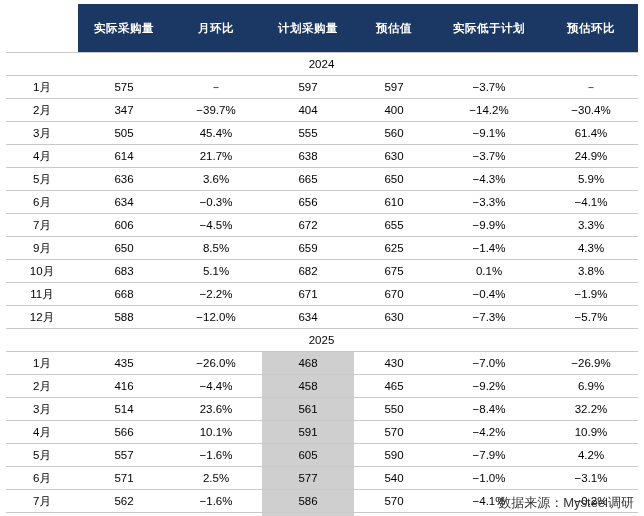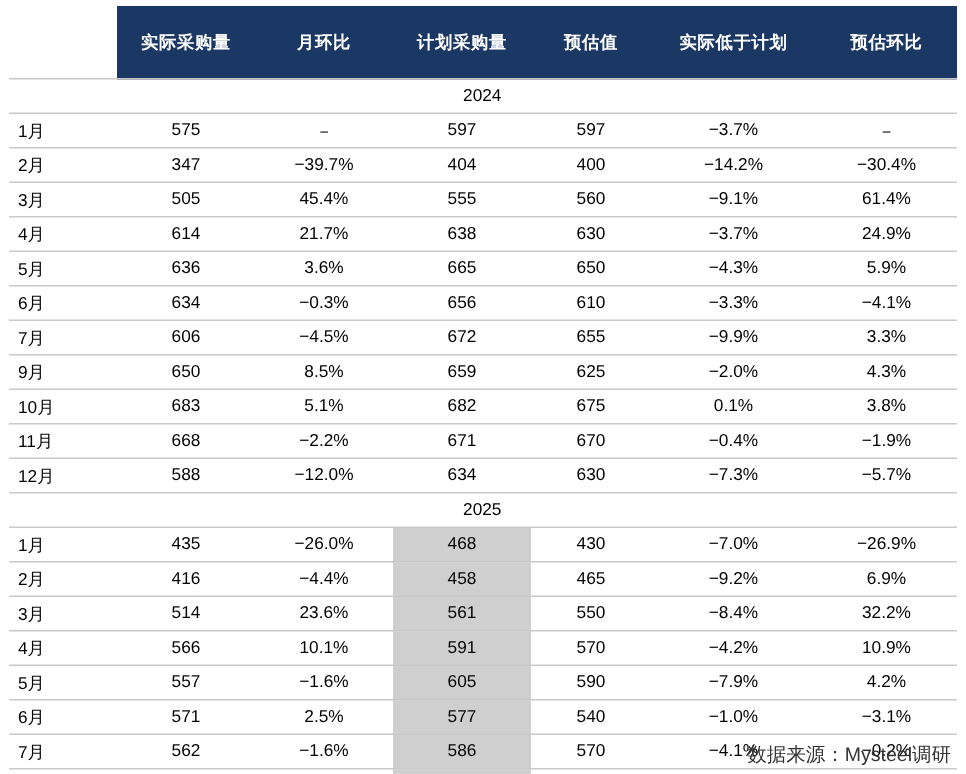--- a/index.html
+++ b/index.html
@@ -60,21 +60,21 @@
     white-space: nowrap;
   }
   tbody tr.year-row td {
     text-align: center;
     font-weight: normal;
     padding-left: 5px;
     border-bottom: 1px solid #c9c9c9;
     border-top: 1px solid #c9c9c9;
   }
   tbody td.label-cell {
-    text-align: left;
+    text-align: center;
   }
   tbody td.shaded {
     background: #cfcfcf;
   }
   .source {
     position: absolute;
     right: 10px;
     bottom: 4px;
     font-size: 13px;
     color: #333333;
@@ -176,21 +176,21 @@
             <td>655</td>
             <td>−9.9%</td>
             <td>3.3%</td>
           </tr>
           <tr>
             <td class="label-cell">9月</td>
             <td>650</td>
             <td>8.5%</td>
             <td>659</td>
             <td>625</td>
-            <td>−2.0%</td>
+            <td>−1.4%</td>
             <td>4.3%</td>
           </tr>
           <tr>
             <td class="label-cell">10月</td>
             <td>683</td>
             <td>5.1%</td>
             <td>682</td>
             <td>675</td>
             <td>0.1%</td>
             <td>3.8%</td>

